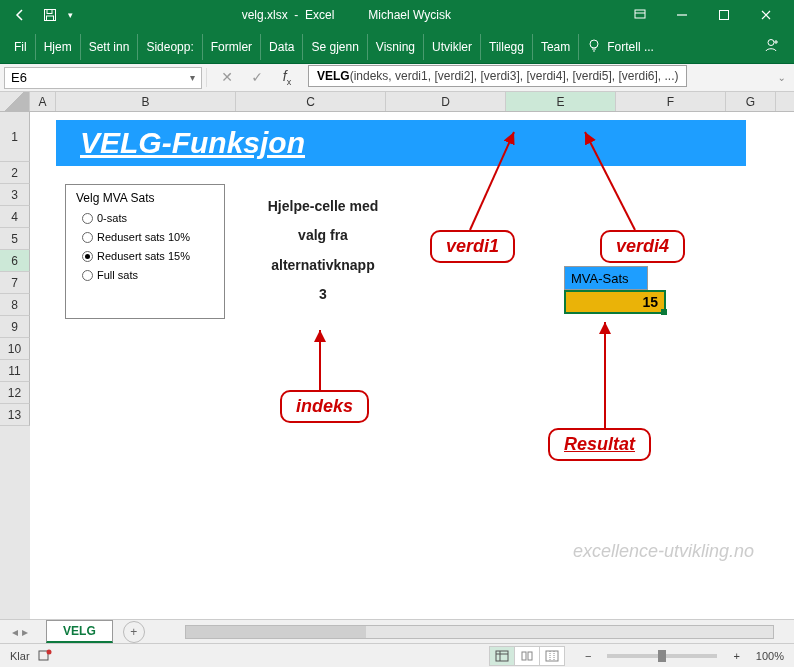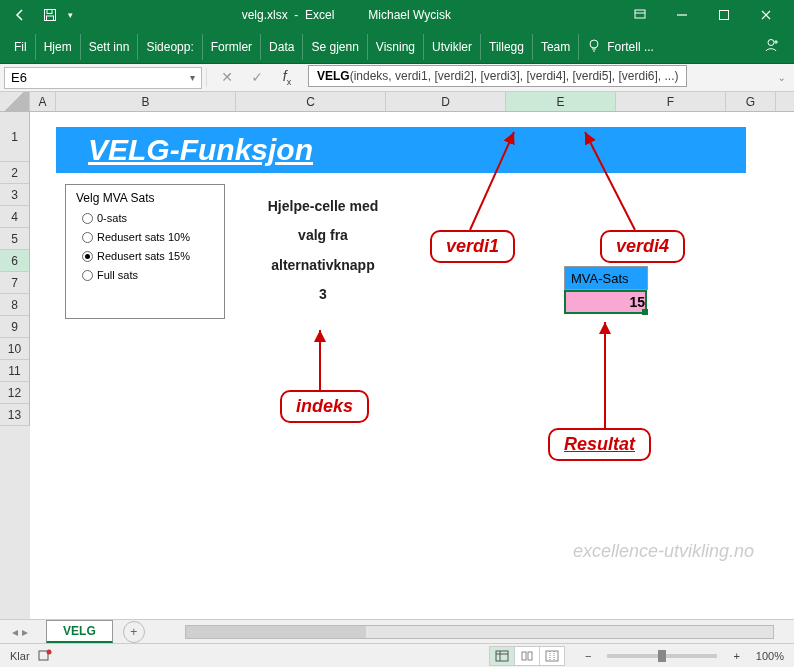--- a/index.html
+++ b/index.html
@@ -41,35 +41,35 @@
 
 
 .grid-wrap { display:flex; height:510px; background:#fff; position:relative; }
 .rowhdr-col { width:30px; background:#e6e6e6; }
 .rowhdr { height:22px; border-bottom:1px solid #ccc; border-right:1px solid #bbb; display:flex; align-items:center; justify-content:center; font-size:12px; color:#333; }
 .rowhdr.r1 { height:50px; }
 .rowhdr.sel { background:#cce8d7; }
 .sheet { flex:1; position:relative; }
 
 
-.banner { position:absolute; left:26px; top:15px; width:690px; height:46px; background:#1e9eff; color:#fff; font-size:30px; font-weight:700; font-style:italic; text-decoration:underline; display:flex; align-items:center; padding-left:32px; font-family:Arial,sans-serif; }
+.banner { position:absolute; left:26px; top:8px; width:690px; height:46px; background:#1e9eff; color:#fff; font-size:30px; font-weight:700; font-style:italic; text-decoration:underline; display:flex; align-items:center; padding-left:24px; font-family:Arial,sans-serif; }
 
 
 .groupbox { position:absolute; left:35px; top:72px; width:160px; height:135px; border:1px solid #888; background:#fff; padding:6px 10px; font-size:12px; }
 .groupbox .gtitle { font-size:12px; margin-bottom:0; }
 .radio-row { display:flex; align-items:center; gap:4px; margin:7px 0 7px 6px; font-size:11px; }
 .radio { width:11px; height:11px; border:1px solid #666; border-radius:50%; display:inline-flex; align-items:center; justify-content:center; }
 .radio.checked::after { content:''; width:5px; height:5px; background:#000; border-radius:50%; }
 
 
 .helper { position:absolute; left:218px; top:80px; width:150px; text-align:center; font-size:14px; font-weight:700; color:#222; line-height:2.1; }
 
 
 .mva-hdr { position:absolute; left:534px; top:154px; width:84px; height:24px; background:#1e9eff; color:#000000; font-size:13px; display:flex; align-items:center; padding-left:6px; border:1px solid #999; }
-.mva-val { position:absolute; left:534px; top:178px; width:83px; height:24px; background:#f9a8d4; border:2px solid #0a7a3a; font-size:14px; font-weight:700; display:flex; align-items:center; justify-content:flex-end; }
+.mva-val { position:absolute; left:534px; top:178px; width:102px; height:24px; background:#eab308; border:2px solid #0a7a3a; font-size:14px; font-weight:700; display:flex; align-items:center; justify-content:flex-end; padding-right:6px; }
 .mva-val::after { content:''; position:absolute; right:-3px; bottom:-3px; width:6px; height:6px; background:#0a7a3a; }
 
 
 .anno { position:absolute; border:2px solid #c00; background:#fff; padding:4px 14px; font-size:18px; font-style:italic; font-weight:700; color:#c00; border-radius:10px; }
 .anno.u { text-decoration:underline; }
 
 
 .overlay-svg { position:absolute; left:0; top:0; pointer-events:none; }
 
 

